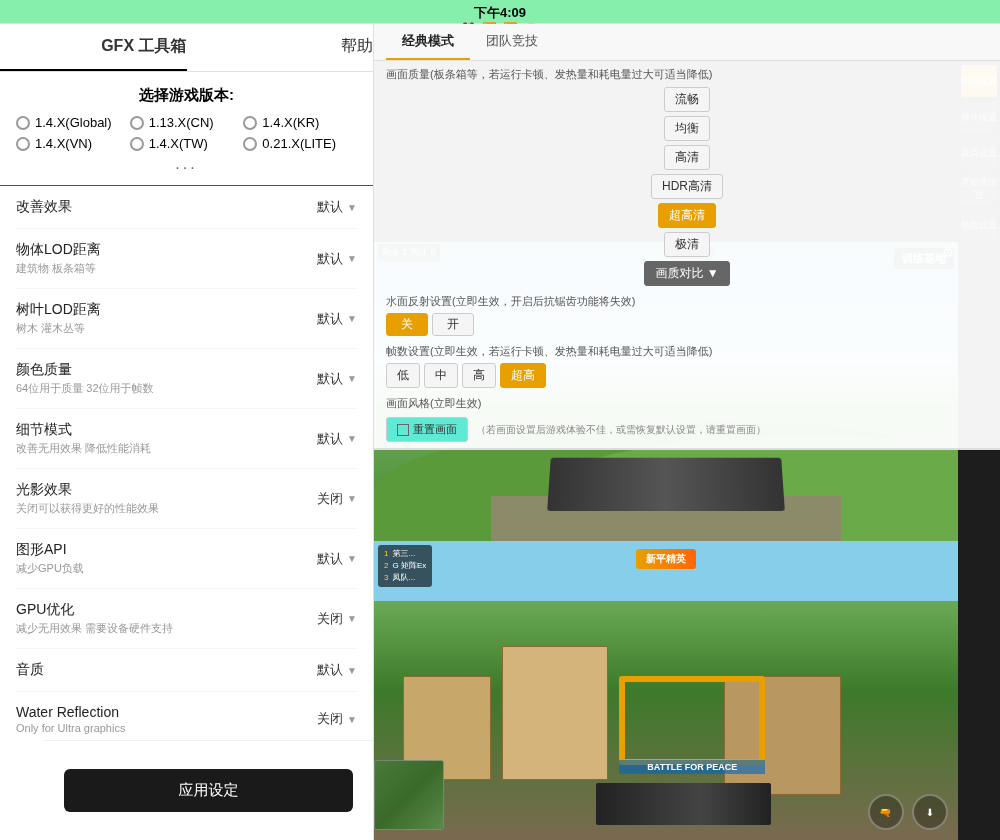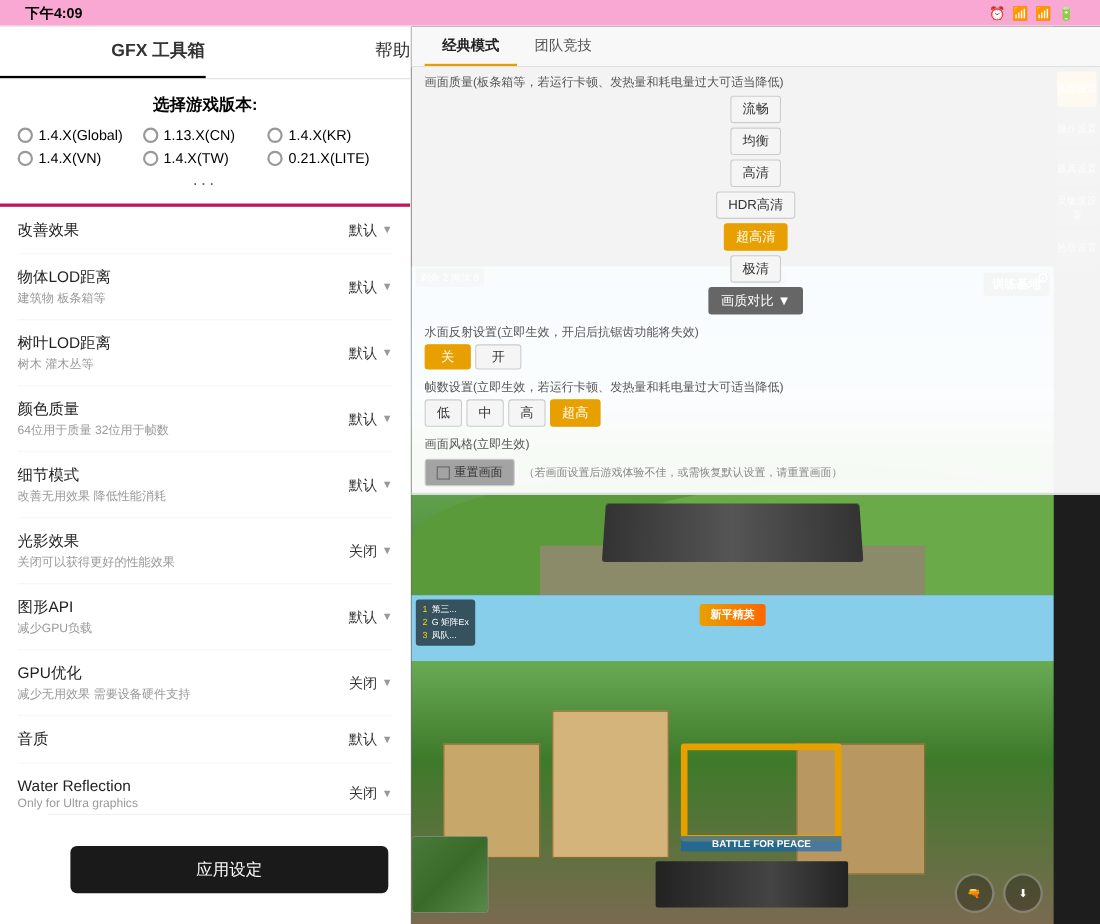--- a/index.html
+++ b/index.html
@@ -8,28 +8,29 @@
       height: 840px;
       overflow: hidden;
       font-family: -apple-system, 'PingFang SC', 'Microsoft YaHei', sans-serif;
       background: #f0f0f0;
       display: flex;
       flex-direction: column;
     }
 
     
     .status-bar {
-      background: #f9a8d4;
+      background: #86efac;
       display: flex;
       justify-content: space-between;
       align-items: center;
-      padding: 4px 23px;
+      padding: 4px 12px;
       font-size: 13px;
       height: 24px;
       border-bottom: 1px solid #e0e0e0;
+      flex-direction: column;
     }
     .status-left { font-weight: 600; }
     .status-icons { display: flex; gap: 6px; align-items: center; font-size: 12px; }
 
     
     .main-layout {
       display: flex;
       flex: 1;
       overflow: hidden;
     }
@@ -58,21 +59,21 @@
       color: #333;
     }
     .left-tab.active {
       font-weight: 600;
       border-bottom: 2px solid #000;
     }
 
     
     .version-section {
       padding: 14px 16px 8px;
-      border-bottom: 3px solid #be185d;
+      border-bottom: 1px solid #be185d;
     }
     .version-title {
       text-align: center;
       font-size: 15px;
       font-weight: 600;
       margin-bottom: 10px;
     }
     .version-grid {
       display: grid;
       grid-template-columns: repeat(3, 1fr);
@@ -304,21 +305,21 @@
       align-items: center;
       gap: 8px;
     }
     .reset-btn {
       display: flex;
       align-items: center;
       gap: 4px;
       padding: 4px 10px;
       border: 1px solid #ccc;
       border-radius: 3px;
-      background: #a3a3a3;
+      background: #5eead4;
       font-size: 11px;
       cursor: pointer;
       color: #333;
     }
     .reset-icon-sq {
       width: 12px;
       height: 12px;
       border: 1px solid #666;
       display: inline-block;
     }

